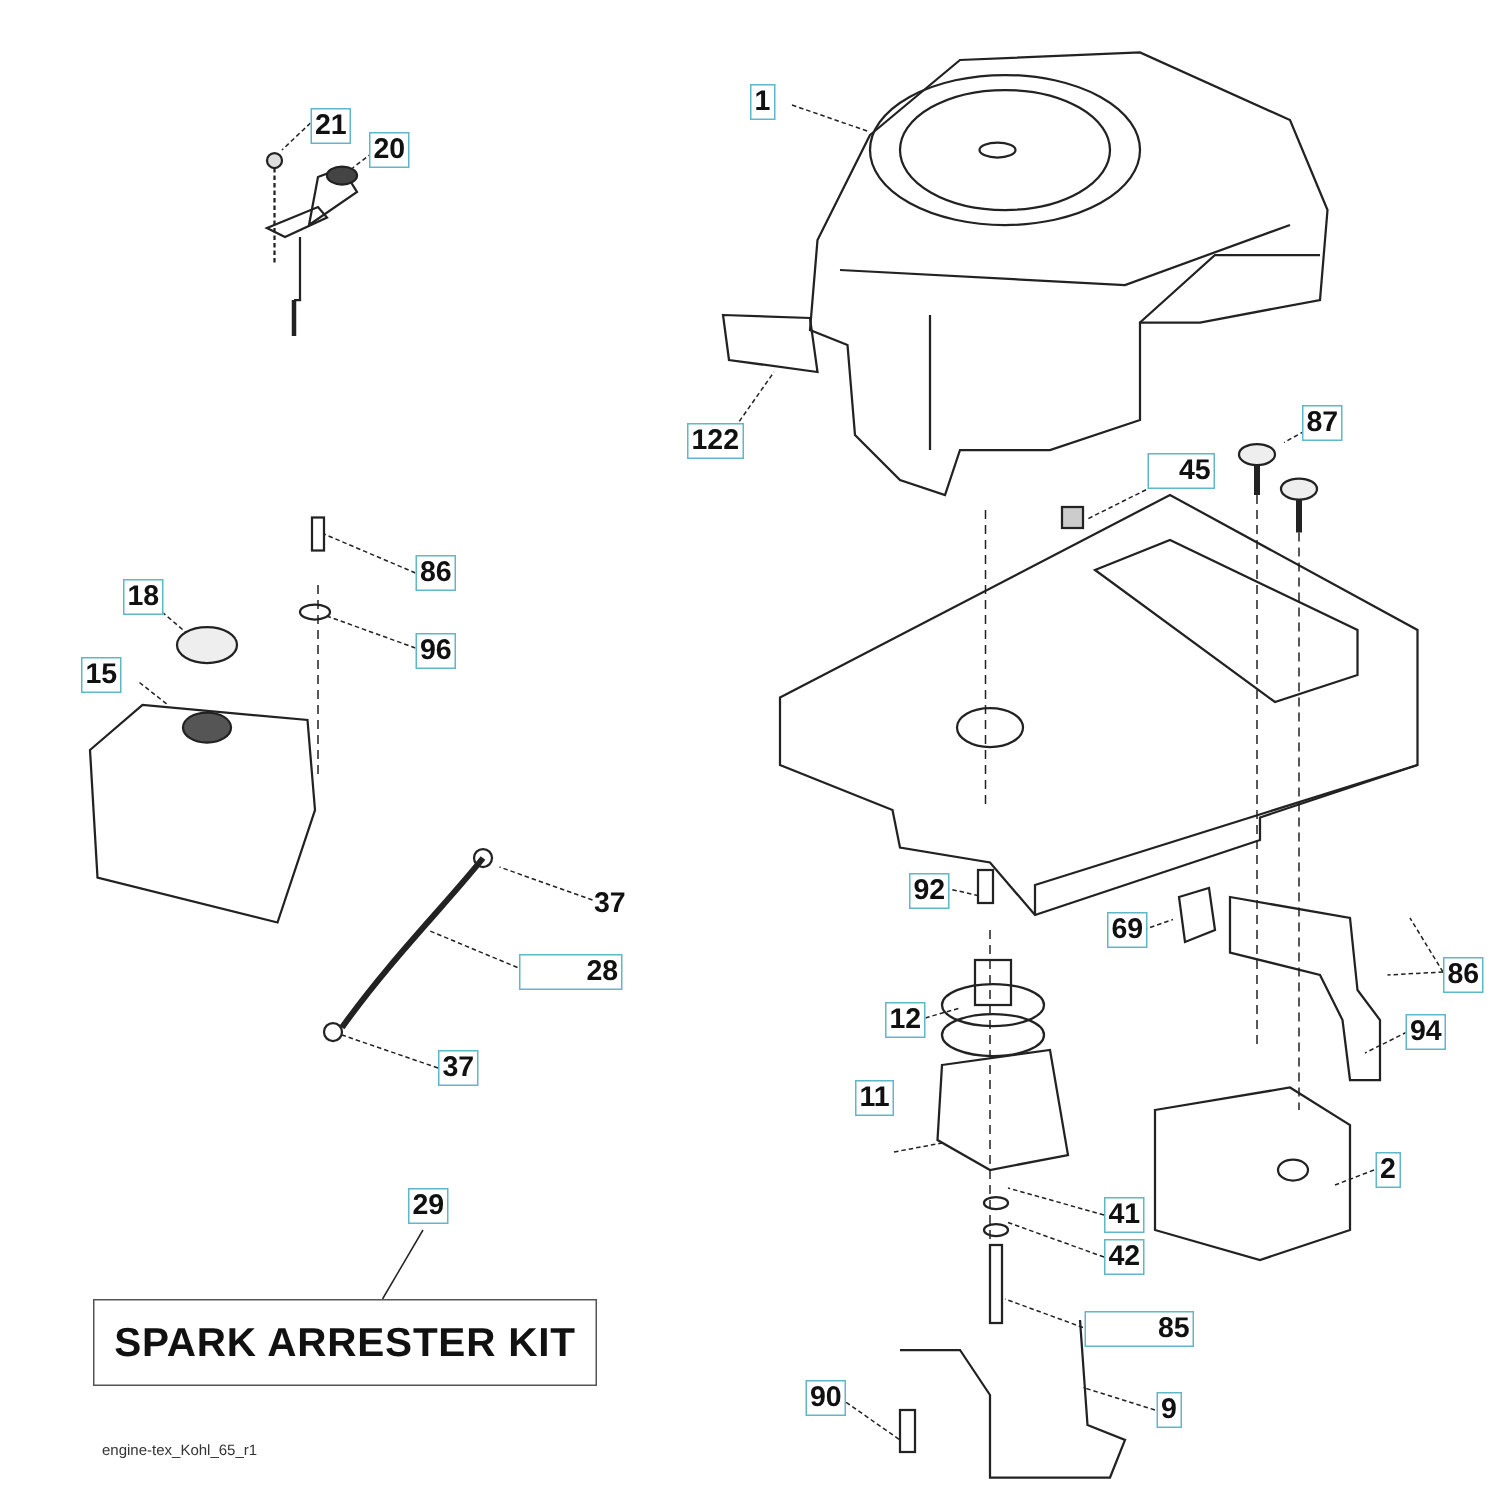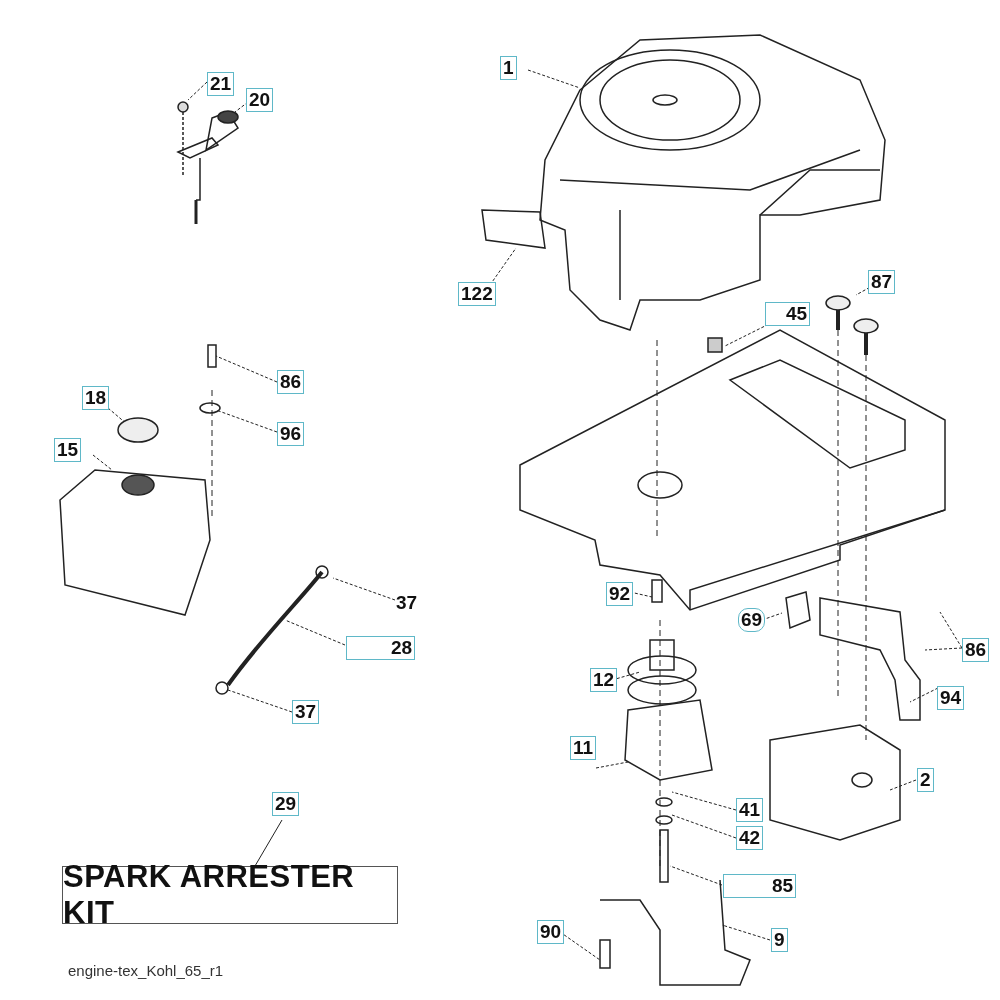--- a/index.html
+++ b/index.html
@@ -1,21 +1,21 @@
 <!DOCTYPE html>
 <html><head>
 <meta charset="utf-8">
 <style>
   html, body { margin:0; padding:0; background:#ffffff; }
   body { width:1000px; height:1000px; position:relative; overflow:hidden; font-family:"Liberation Sans", sans-serif; }
   svg.drawing { position:absolute; left:0; top:0; width:1000px; height:1000px; }
   .callout { position:absolute; border:1.5px solid #5fb8c8; background:#fff; color:#111; font-family:"Liberation Sans", sans-serif; font-weight:bold; font-size:19px; line-height:22px; padding:0 2px; text-align:center; }
   .plain-callout { position:absolute; color:#111; font-weight:bold; font-size:19px; line-height:22px; }
-  .kit-box { position:absolute; left:62px; top:866px; width:334px; height:56px; border:1.5px solid #555; background:#fff; display:flex; align-items:center; justify-content:center; font-size:31px; font-weight:bold; color:#111; letter-spacing:0.5px; }
-  .footer { position:absolute; left:68px; top:962px; font-size:15px; color:#333; }
+  .kit-box { position:absolute; left:62px; top:866px; width:334px; height:56px; border:1.5px solid #555; background:#fff; display:flex; align-items:center; justify-content:center; font-size:27px; font-weight:bold; color:#111; letter-spacing:0.5px; }
+  .footer { position:absolute; left:68px; top:962px; font-size:10px; color:#333; }
 </style>
 </head>
 <body>
 
 <svg class="drawing" viewBox="0 0 1000 1000" fill="none" stroke="#222" stroke-width="1.5">
 
   <g>
     <circle cx="183" cy="107" r="5" fill="#ddd"></circle>
     <line x1="183" y1="112" x2="183" y2="175" stroke-dasharray="3,2"></line>
     <path d="M178 152 L212 138 L218 145 L190 158 Z"></path>
@@ -133,25 +133,25 @@
 <div class="callout" style="left:868px;top:270px;">87</div>
 <div class="callout" style="left:277px;top:370px;">86</div>
 <div class="callout" style="left:82px;top:386px;">18</div>
 <div class="callout" style="left:277px;top:422px;">96</div>
 <div class="callout" style="left:54px;top:438px;">15</div>
 <div class="plain-callout" style="left:396px;top:592px;">37</div>
 <div class="callout" style="left:346px;top:636px;padding-left:44px;">28</div>
 <div class="callout" style="left:292px;top:700px;">37</div>
 <div class="callout" style="left:272px;top:792px;">29</div>
 <div class="callout" style="left:606px;top:582px;">92</div>
-<div class="callout" style="left:738px;top:608px;border-radius:10px;">69</div>
+<div class="callout" style="left:738px;top:608px;">69</div>
 <div class="callout" style="left:962px;top:638px;">86</div>
 <div class="callout" style="left:590px;top:668px;">12</div>
-<div class="callout" style="left:937px;top:676px;margin-top:10px;">94</div>
-<div class="callout" style="left:570px;top:736px;text-align:center;">11</div>
+<div class="callout" style="left:937px;top:676px;">94</div>
+<div class="callout" style="left:570px;top:720px;text-align:center;">11</div>
 <div class="callout" style="left:917px;top:768px;">2</div>
 <div class="callout" style="left:736px;top:798px;">41</div>
 <div class="callout" style="left:736px;top:826px;">42</div>
 <div class="callout" style="left:723px;top:874px;padding-left:48px;">85</div>
 <div class="callout" style="left:537px;top:920px;">90</div>
 <div class="callout" style="left:771px;top:928px;">9</div>
 
 <div class="kit-box">SPARK ARRESTER KIT</div>
 <div class="footer">engine-tex_Kohl_65_r1</div>
 

